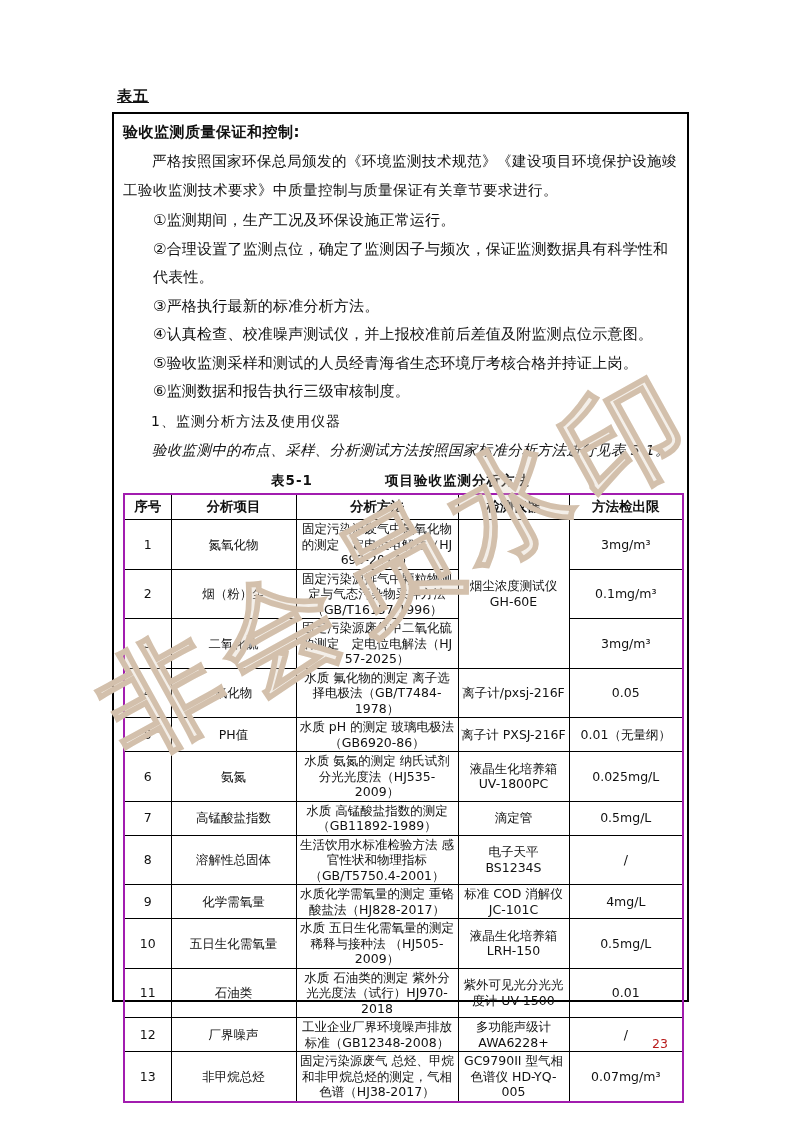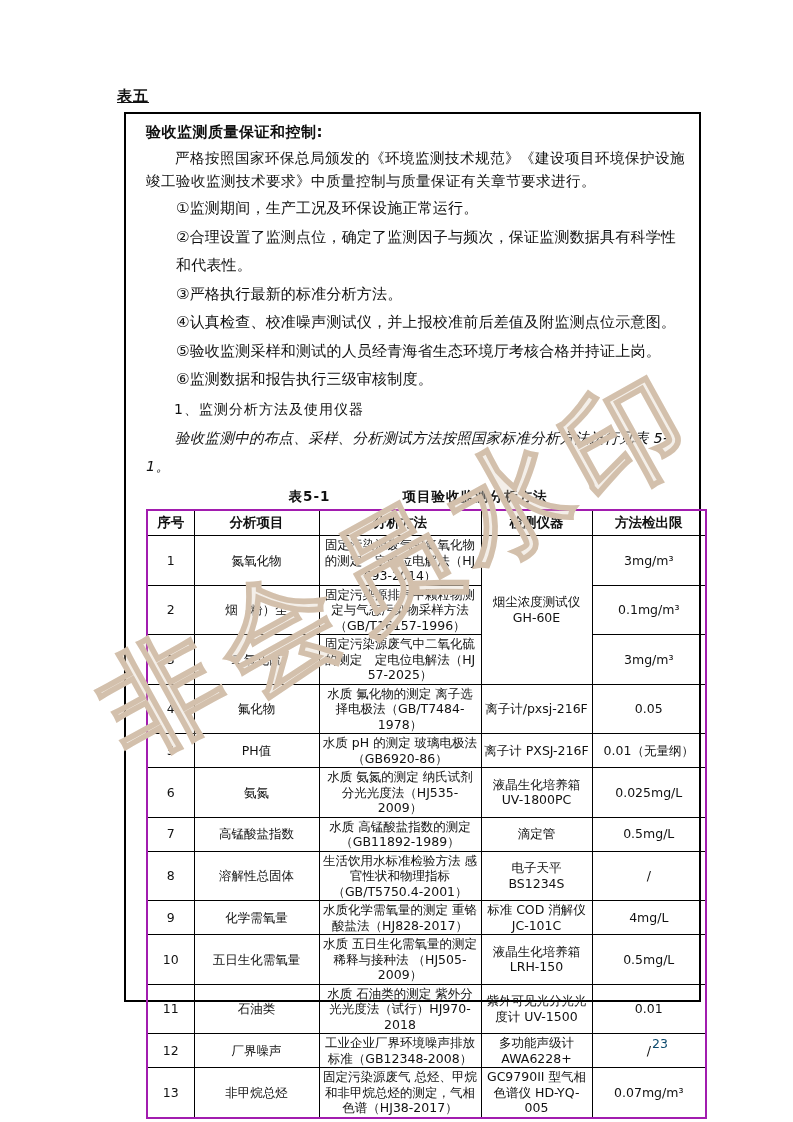--- a/index.html
+++ b/index.html
@@ -9,26 +9,26 @@
     background:#ffffff; overflow:hidden;
     font-family:"DejaVu Sans","Liberation Sans",sans-serif;
     color:#111111;
   }
   .table-label {
     position:absolute; left:117px; top:87px;
     font-size:15px; font-weight:bold; text-decoration:underline;
     letter-spacing:1px;
   }
   .outer-box {
-    position:absolute; left:124px; top:112px; width:577px; height:890px;
-    border:2px solid #000000; padding:5px 9px 0 20px;
+    position:absolute; left:112px; top:112px; width:577px; height:890px;
+    border:2px solid #000000; padding:5px 9px 0 9px;
   }
   .box-heading { font-size:15px; font-weight:bold; line-height:26px; letter-spacing:0.5px; }
   .intro-para {
-    font-size:14.5px; line-height:23px; text-indent:2em;
+    font-size:14.5px; line-height:29px; text-indent:2em;
     letter-spacing:0.5px; margin-top:2px;
   }
   .qc-list { margin-top:1px; }
   .qc-item { font-size:15px; line-height:28.5px; padding-left:2em; letter-spacing:0.2px; }
   .section-heading {
     font-size:14px; font-weight:normal; line-height:29px; padding-left:2em;
     letter-spacing:1px; margin-top:1px;
   }
   .section-intro { font-size:14.5px; line-height:28px; text-indent:2em; letter-spacing:0.3px;font-style:italic; }
   .caption-row {
@@ -44,21 +44,21 @@
   table.analysis th, table.analysis td {
     border:1px solid #000; text-align:center; vertical-align:middle;
     padding:1px 2px;
   }
   table.analysis th { font-size:13.5px; font-weight:bold; height:26px; }
   table.analysis td { font-size:12.5px; line-height:15.5px; }
   td.cell-method { padding:1px 4px; }
   td.cell-instrument { white-space:pre-line; }
   .page-number {
     position:absolute; left:652px; top:1036px;
-    font-size:12.5px; color:#0c4a6e;
+    font-size:12.5px; color:#b91c1c;
   }
   .watermark {
     position:absolute; left:70px; top:445px; width:660px; height:240px;
     display:flex; align-items:center; justify-content:center;
     transform:rotate(-29deg); transform-origin:center center;
     font-size:118px; font-weight:bold; letter-spacing:14px;
     color:rgba(219,201,182,0.30);
     -webkit-text-stroke:2px rgba(211,192,172,0.65);
     pointer-events:none; z-index:5; white-space:nowrap;
   }

